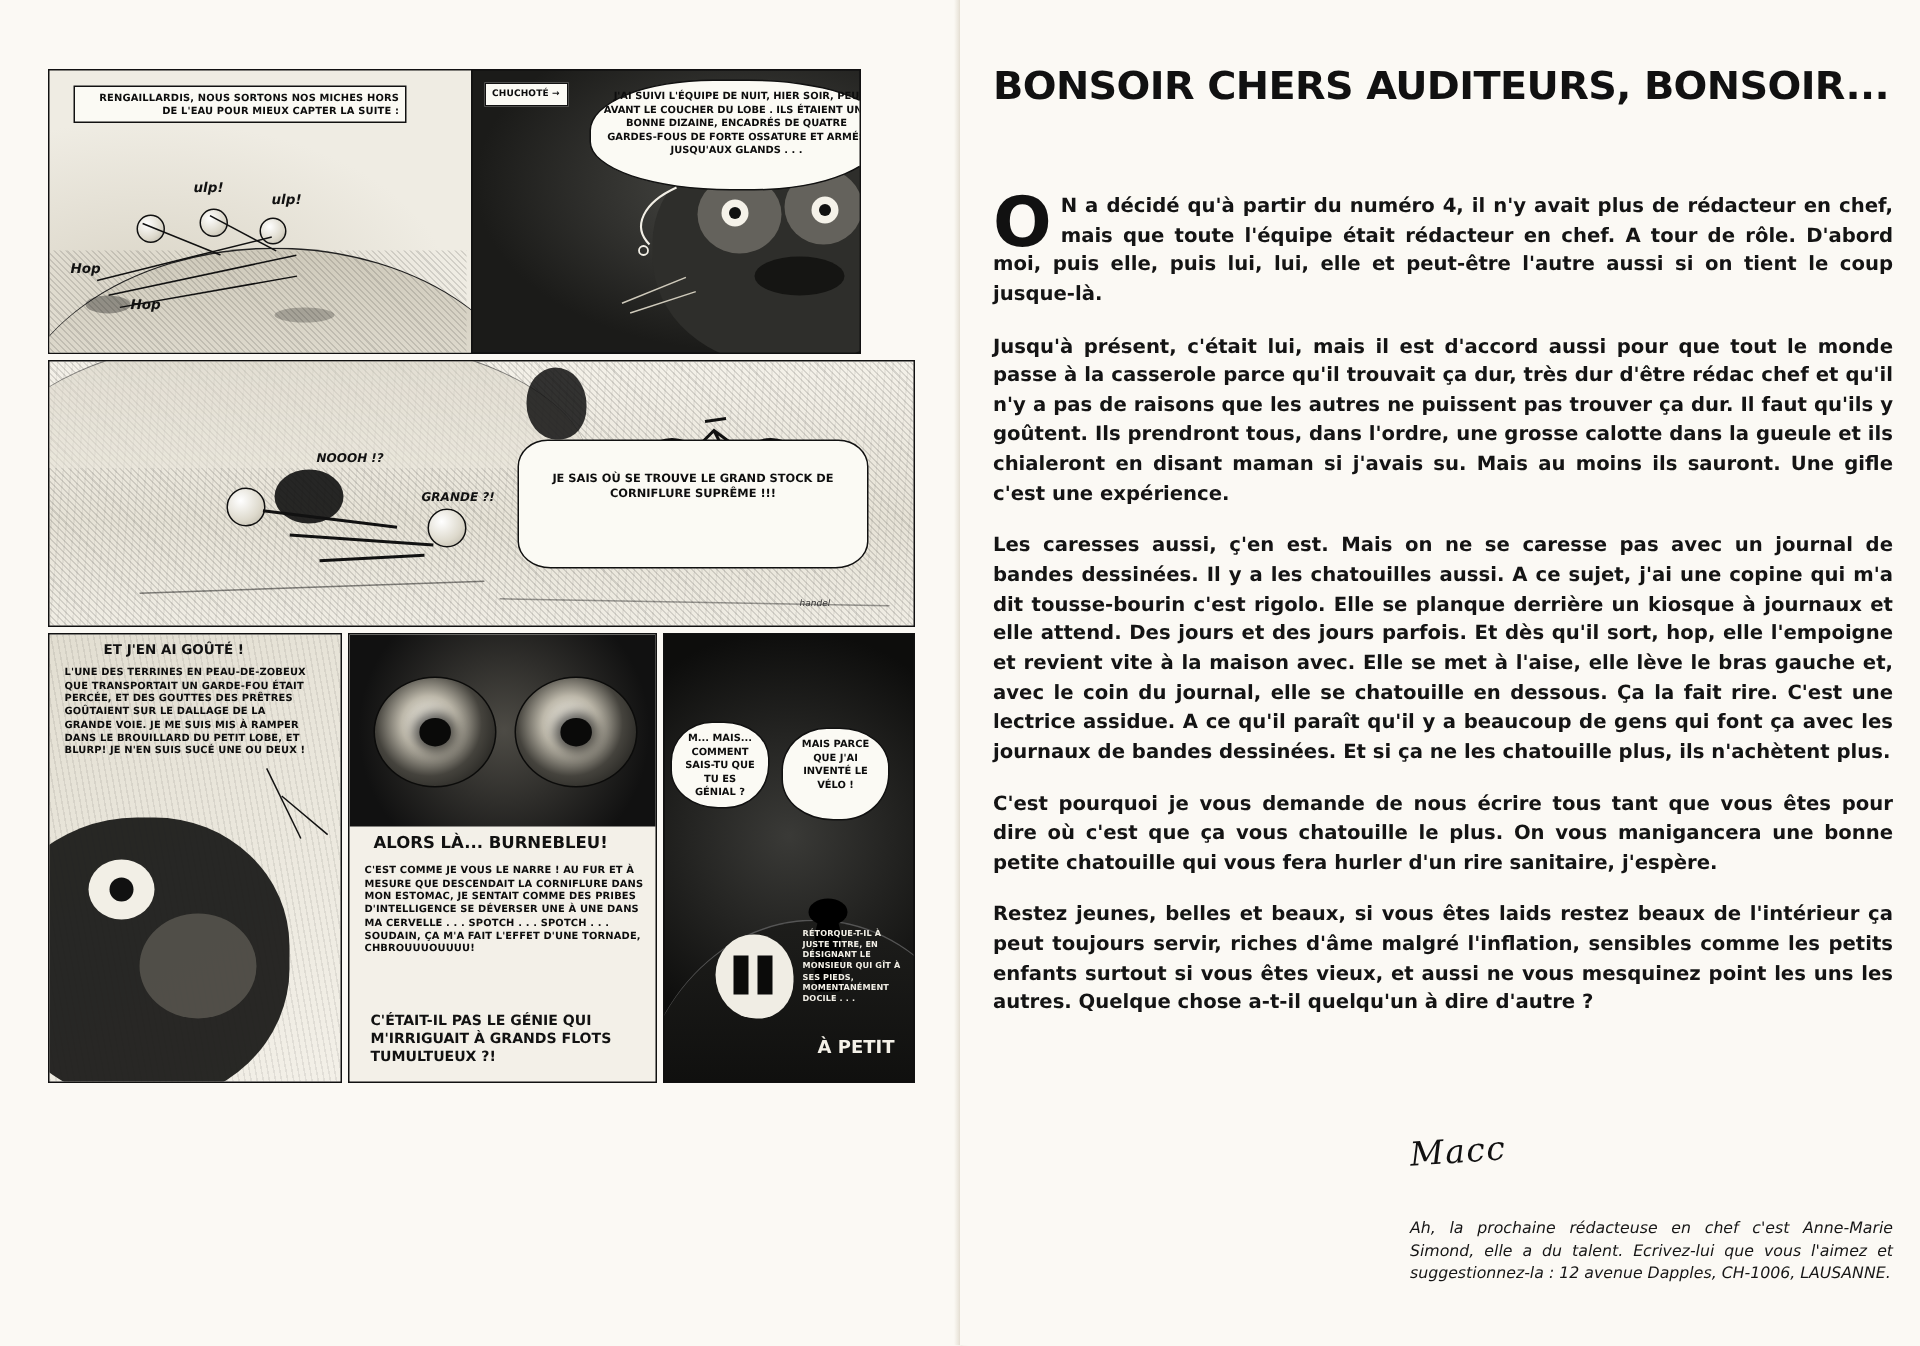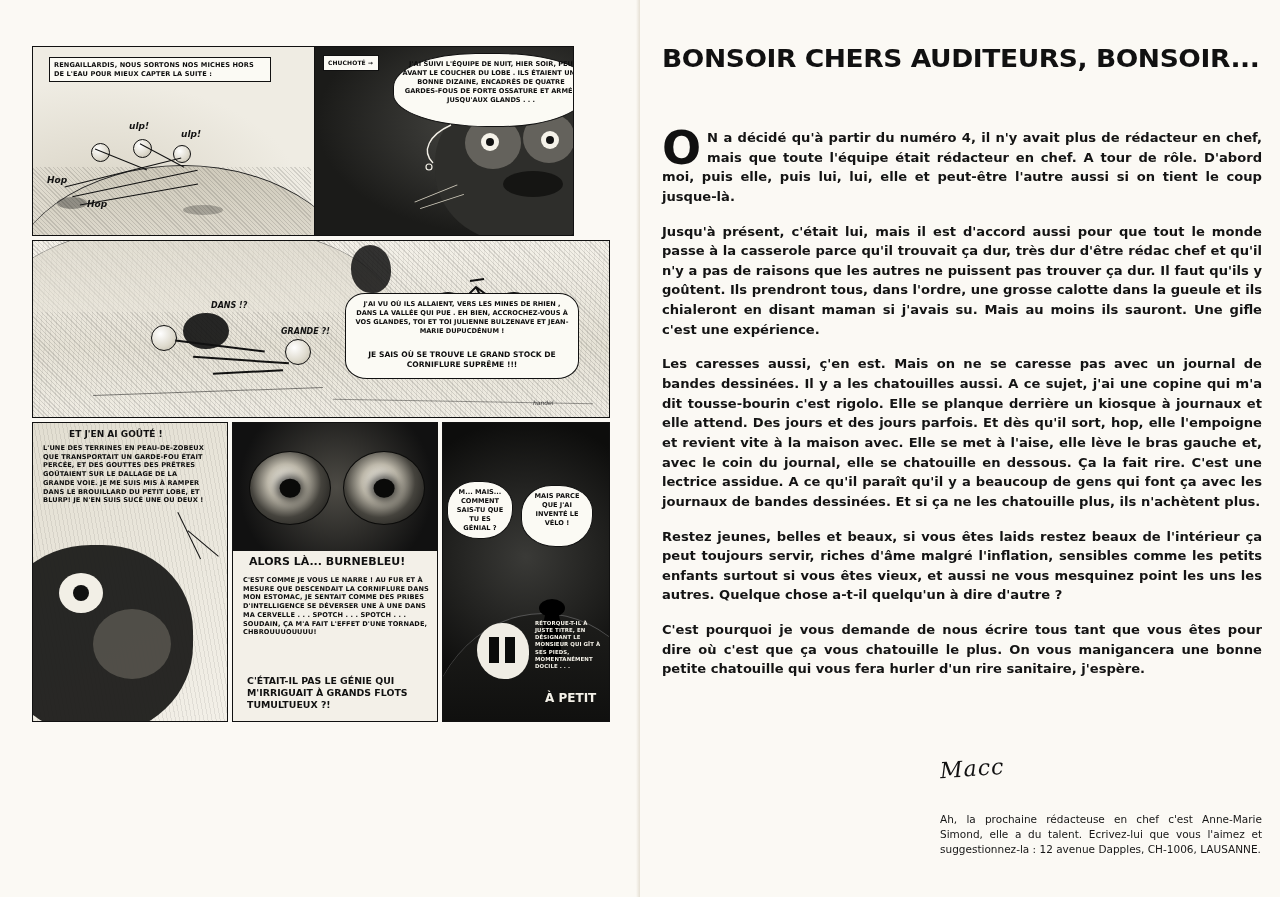--- a/index.html
+++ b/index.html
@@ -184,35 +184,36 @@
     font-family:"DejaVu Serif", serif;
     font-style:italic;
     font-size:22px;
     color:#111;
     letter-spacing:1px;
     transform:rotate(-4deg);
   }
   .footnote{
     position:absolute;left:300px;top:812px;width:322px;
     font-family:"DejaVu Sans", sans-serif;
+    font-style:italic;
     font-size:10.5px;
     line-height:1.42;
     color:#161616;
     text-align:justify;
   }
 </style>
 </head>
 <body>
 
 <div class="page">
 
   <div class="comic-col">
     <div class="comic-area">
 
-      <div class="panel tex-sky" style="left:0px;top:0px;width:328px;height:190px;">
+      <div class="panel tex-sky" style="left:0px;top:0px;width:328px;height:190px;text-align:right;">
         <div class="hill" style="left:-30px;top:118px;width:360px;height:130px;"></div>
         <div class="shade" style="left:0;top:120px;width:278px;height:70px;"></div>
 
         <div class="astro" style="left:58px;top:96px;width:17px;height:17px;"></div>
         <div class="astro" style="left:100px;top:92px;width:17px;height:17px;"></div>
         <div class="astro" style="left:140px;top:98px;width:16px;height:16px;"></div>
         <div class="figline" style="left:30px;top:125px;width:120px;height:1.4px;transform:rotate(-14deg);"></div>
         <div class="figline" style="left:38px;top:136px;width:128px;height:1.4px;transform:rotate(-12deg);"></div>
         <div class="figline" style="left:46px;top:147px;width:120px;height:1.4px;transform:rotate(-10deg);"></div>
         <div class="figline" style="left:60px;top:112px;width:56px;height:1.2px;transform:rotate(22deg);"></div>
@@ -263,25 +264,24 @@
         <div class="blob" style="left:318px;top:4px;width:40px;height:48px;border-radius:48% 52% 44% 50%;"></div>
         <div class="blob" style="left:150px;top:72px;width:46px;height:36px;border-radius:50%;opacity:.9;"></div>
         <div class="astro" style="left:118px;top:84px;width:24px;height:24px;"></div>
         <div class="astro" style="left:252px;top:98px;width:24px;height:24px;"></div>
         <div class="figline" style="left:142px;top:104px;width:90px;height:2px;transform:rotate(7deg);"></div>
         <div class="figline" style="left:160px;top:118px;width:96px;height:2px;transform:rotate(4deg);"></div>
         <div class="figline" style="left:180px;top:130px;width:70px;height:2px;transform:rotate(-3deg);"></div>
         <div class="figline" style="left:60px;top:150px;width:230px;height:1.2px;transform:rotate(-2deg);opacity:.5;"></div>
         <div class="figline" style="left:300px;top:160px;width:260px;height:1.2px;transform:rotate(1deg);opacity:.4;"></div>
 
-        <div class="sfx" style="left:178px;top:60px;font-size:8px;">DANS !?</div>
+        <div class="sfx" style="left:178px;top:60px;font-size:8px;">NOOOH !?</div>
         <div class="sfx" style="left:248px;top:86px;font-size:8px;">GRANDE ?!</div>
 
         <div class="bubble rect" style="left:312px;top:52px;width:234px;height:86px;border-radius:20px 20px 22px 22px/18px;">
-          <span>J'AI VU OÙ ILS ALLAIENT, VERS LES MINES DE RHIEN , DANS LA VALLÉE QUI PUE . EH BIEN, ACCROCHEZ-VOUS À VOS GLANDES, TOI ET TOI JULIENNE BULZENAVE ET JEAN-MARIE DUPUCDÉNUM !</span>
           <div style="margin-top:14px;font-size:7.6px;font-weight:700;">JE SAIS OÙ SE TROUVE LE GRAND STOCK DE CORNIFLURE SUPRÊME !!!</div>
         </div>
 
         <div class="signature" style="left:500px;top:158px;">handel</div>
       </div>
 
       <div class="panel tex-black" style="left:200px;top:376px;width:206px;height:300px;background:#f3f0e8;">
         <div style="position:absolute;left:0;top:0;width:206px;height:128px;background:radial-gradient(circle at 50% 50%, #4d4b45 0%, #111 80%);"></div>
         <div class="eye" style="left:16px;top:28px;width:80px;height:72px;">
           <div class="pupil"></div>
@@ -331,22 +331,22 @@
   <div class="text-col">
 
     <h1 class="headline">BONSOIR CHERS AUDITEURS, BONSOIR...</h1>
 
     <div class="body-text">
       <p>
         <span class="dropcap">O</span><span>N a décidé qu'à partir du numéro 4, il n'y avait plus de rédacteur en chef, mais que toute l'équipe était rédacteur en chef. A tour de rôle. D'abord moi, puis elle, puis lui, lui, elle et peut-être l'autre aussi si on tient le coup jusque-là.</span>
       </p>
       <p>Jusqu'à présent, c'était lui, mais il est d'accord aussi pour que tout le monde passe à la casserole parce qu'il trouvait ça dur, très dur d'être rédac chef et qu'il n'y a pas de raisons que les autres ne puissent pas trouver ça dur. Il faut qu'ils y goûtent. Ils prendront tous, dans l'ordre, une grosse calotte dans la gueule et ils chialeront en disant maman si j'avais su. Mais au moins ils sauront. Une gifle c'est une expérience.</p>
       <p>Les caresses aussi, ç'en est. Mais on ne se caresse pas avec un journal de bandes dessinées. Il y a les chatouilles aussi. A ce sujet, j'ai une copine qui m'a dit tousse-bourin c'est rigolo. Elle se planque derrière un kiosque à journaux et elle attend. Des jours et des jours parfois. Et dès qu'il sort, hop, elle l'empoigne et revient vite à la maison avec. Elle se met à l'aise, elle lève le bras gauche et, avec le coin du journal, elle se chatouille en dessous. Ça la fait rire. C'est une lectrice assidue. A ce qu'il paraît qu'il y a beaucoup de gens qui font ça avec les journaux de bandes dessinées. Et si ça ne les chatouille plus, ils n'achètent plus.</p>
+      <p>C'est pourquoi je vous demande de nous écrire tous tant que vous êtes pour dire où c'est que ça vous chatouille le plus. On vous manigancera une bonne petite chatouille qui vous fera hurler d'un rire sanitaire, j'espère.</p>
       <p>Restez jeunes, belles et beaux, si vous êtes laids restez beaux de l'intérieur ça peut toujours servir, riches d'âme malgré l'inflation, sensibles comme les petits enfants surtout si vous êtes vieux, et aussi ne vous mesquinez point les uns les autres. Quelque chose a-t-il quelqu'un à dire d'autre ?</p>
-      <p>C'est pourquoi je vous demande de nous écrire tous tant que vous êtes pour dire où c'est que ça vous chatouille le plus. On vous manigancera une bonne petite chatouille qui vous fera hurler d'un rire sanitaire, j'espère.</p>
     </div>
 
     <div class="sign">Macc</div>
 
     <div class="footnote">Ah, la prochaine rédacteuse en chef c'est Anne-Marie Simond, elle a du talent. Ecrivez-lui que vous l'aimez et suggestionnez-la : 12 avenue Dapples, CH-1006, LAUSANNE.</div>
   </div>
 
 </div>
 
 </body></html>

